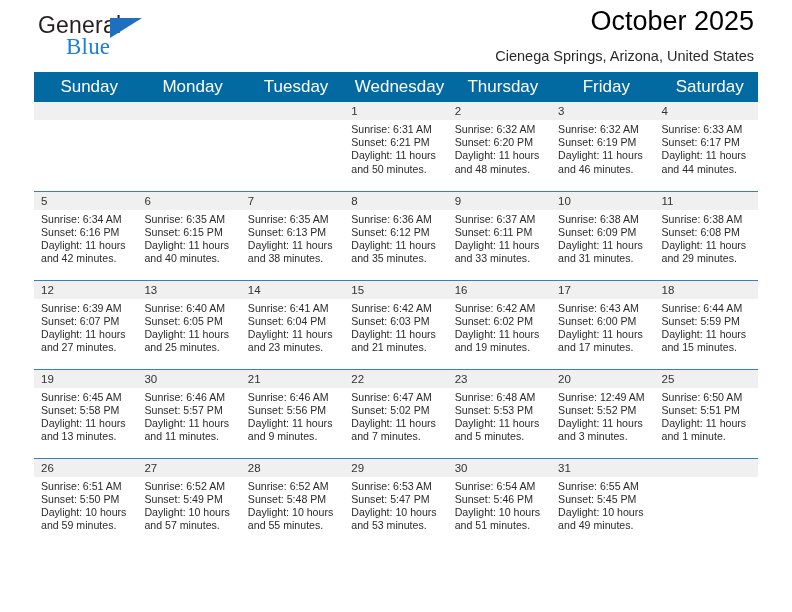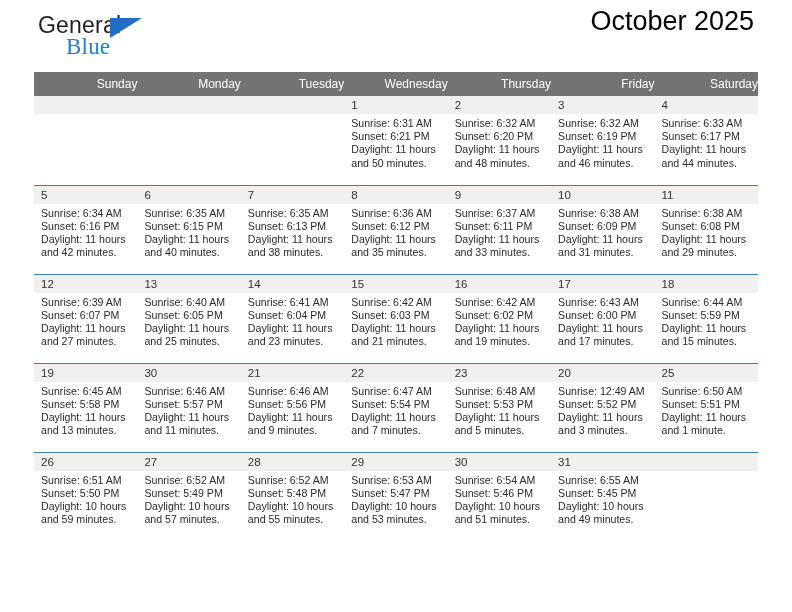--- a/index.html
+++ b/index.html
@@ -78,25 +78,25 @@
     white-space: nowrap;
   }
 
   
   .cal {
     width: 724px;
     border-collapse: collapse;
     table-layout: fixed;
   }
   .cal th {
-    background: #737373;
+    background: #0369a1;
     color: #ffffff;
-    font-size: 12px;
+    font-size: 17px;
     font-weight: normal;
-    text-align: right;
+    text-align: center;
     padding: 5px 0 5px 7px;
     height: 19px;
     box-sizing: border-box;
     border: none;
   }
   .cal td {
     vertical-align: top;
     padding: 0;
     border: none;
     border-top: 1px solid #3a7dc0;
@@ -134,20 +134,21 @@
 
 <div class="page">
 
   <div class="top">
     <div class="logo">
       <span class="logo-general">General</span>
       <span class="logo-tri"></span>
       <span class="logo-blue">Blue</span>
     </div>
     <div class="title">October 2025</div>
+    <div class="subtitle">Cienega Springs, Arizona, United States</div>
   </div>
 
   <table class="cal">
     <thead>
       <tr>
         <th>Sunday</th>
         <th>Monday</th>
         <th>Tuesday</th>
         <th>Wednesday</th>
         <th>Thursday</th>
@@ -376,21 +377,21 @@
               <div>Sunrise: 6:46 AM</div>
               <div>Sunset: 5:56 PM</div>
               <div>Daylight: 11 hours</div>
               <div>and 9 minutes.</div>
             </div>
           </td>
           <td>
             <div class="daynum">22</div>
             <div class="cell-body">
               <div>Sunrise: 6:47 AM</div>
-              <div>Sunset: 5:54 PM</div>
+              <div>Sunset: 5:02 PM</div>
               <div>Daylight: 11 hours</div>
               <div>and 7 minutes.</div>
             </div>
           </td>
           <td>
             <div class="daynum">23</div>
             <div class="cell-body">
               <div>Sunrise: 6:48 AM</div>
               <div>Sunset: 5:53 PM</div>
               <div>Daylight: 11 hours</div>

